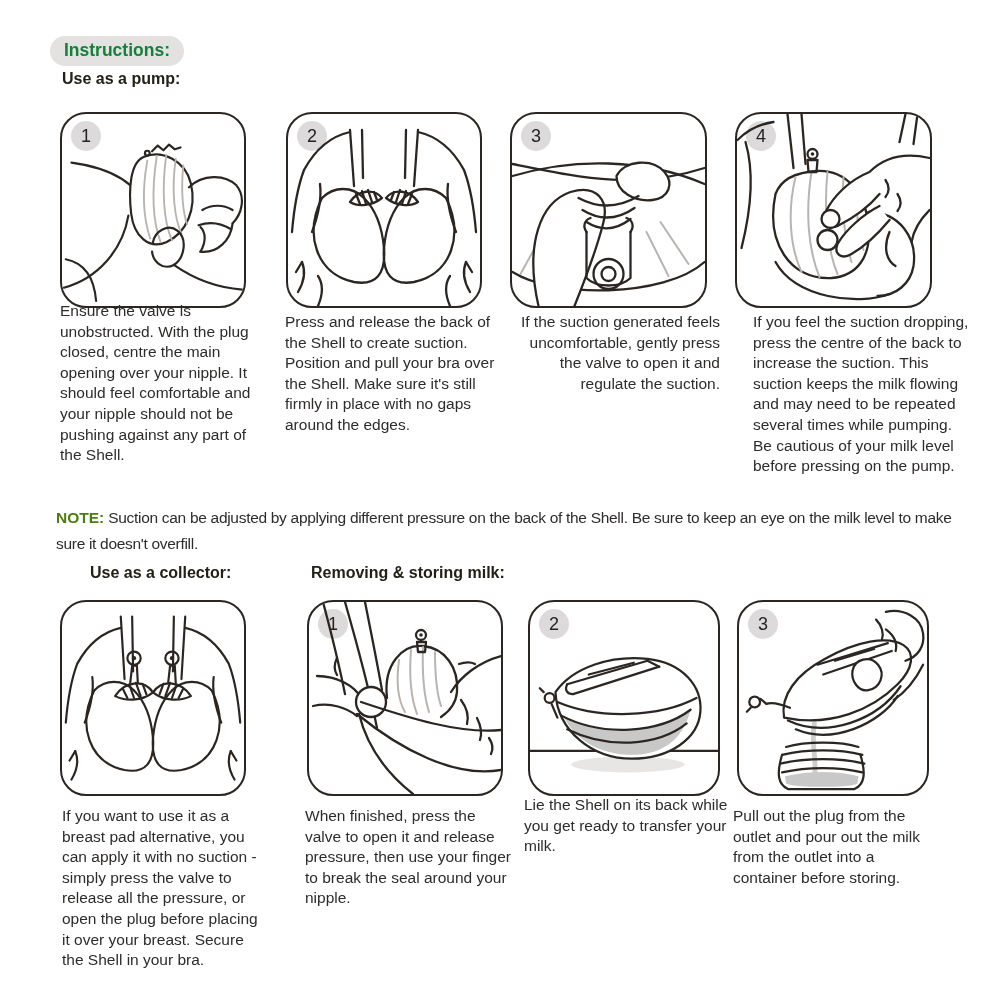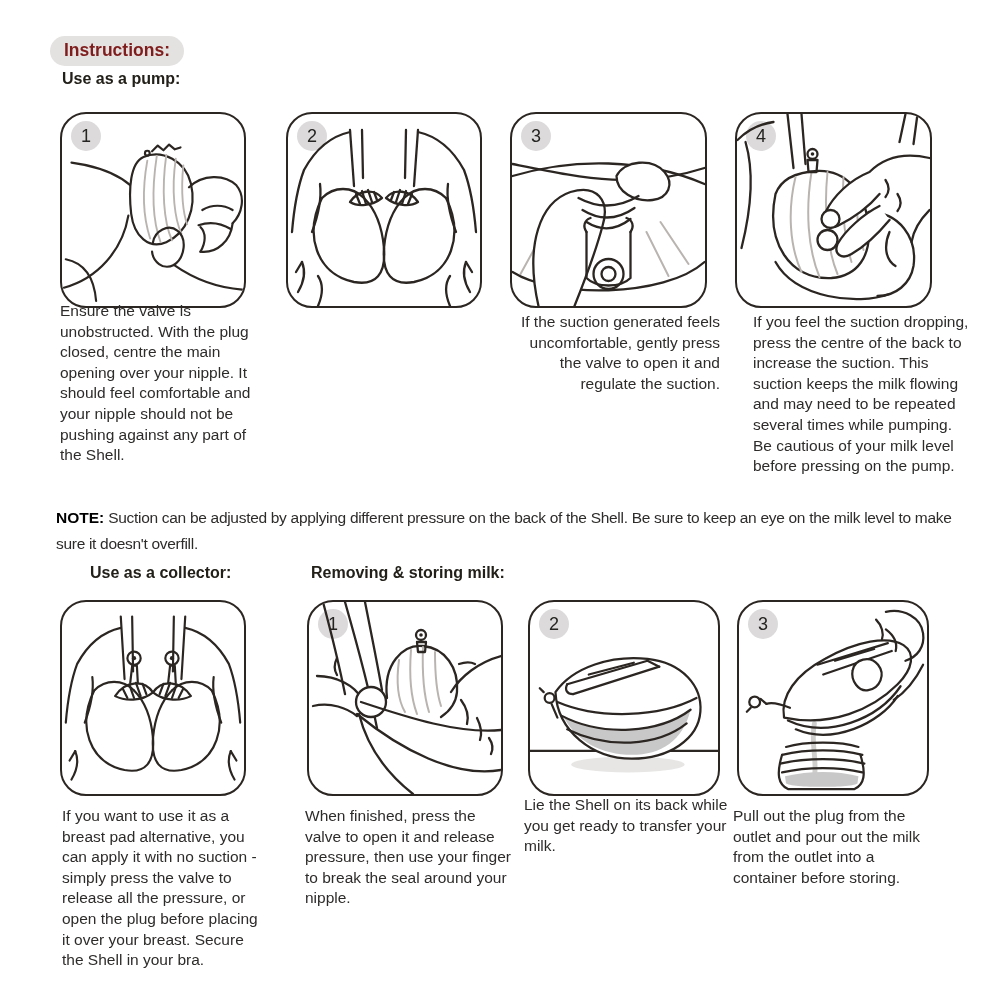--- a/index.html
+++ b/index.html
@@ -1,40 +1,40 @@
 <!DOCTYPE html>
 <html><head>
 <meta charset="utf-8">
 <style>
   html,body{margin:0;padding:0;}
   body{width:1000px;height:1000px;background:#ffffff;font-family:"Liberation Sans",sans-serif;color:#2e2c2b;}
   .sheet{position:relative;width:1000px;height:1000px;background:#fff;overflow:hidden;}
 
   .pill{position:absolute;left:50px;top:36px;background:#e4e2e1;border-radius:15px;padding:4px 14px 5px;
-        font-size:17.5px;font-weight:bold;color:#7f1d1d;}
+        font-size:17.5px;font-weight:bold;color:#15803d;}
   .h2{position:absolute;font-size:16px;font-weight:bold;color:#222019;margin:0;}
 
   .panel{position:absolute;height:196px;border:2.6px solid #2b2622;border-radius:26px;background:#fff;
          box-sizing:border-box;overflow:hidden;}
   .badge{position:absolute;left:9px;top:7px;width:30px;height:30px;border-radius:50%;background:#dcdada;
          display:flex;align-items:center;justify-content:center;font-size:18px;color:#262422;z-index:1;}
   .art{position:absolute;left:0;top:0;width:100%;height:100%;z-index:2;}
   .art path,.art circle,.art line,.art ellipse{stroke:#2b2622;stroke-width:2.3;fill:none;
          stroke-linecap:round;stroke-linejoin:round;}
   .art .gs{stroke:#b9b4b0;stroke-width:2;}
   .art .fw{fill:#ffffff;}
   .art .fg{fill:#c9c8c8;stroke:none;}
   .art .fs{fill:#e7e6e5;stroke:none;}
   .art .dk{fill:#2b2622;stroke:none;}
   .art .ms{stroke:#cfcecd;stroke-width:5;}
 
   .cap{position:absolute;margin:0;font-size:15.5px;line-height:20.6px;color:#2e2c2b;}
   .note{position:absolute;left:56px;top:505px;width:910px;margin:0;font-size:15.5px;line-height:26px;
         color:#2e2c2b;letter-spacing:-0.3px;}
-  .note b{color:#000000;letter-spacing:0;}
+  .note b{color:#4d7c0f;letter-spacing:0;}
 </style>
 </head>
 <body>
 
 <div class="sheet">
 
   <div class="pill">
     <span>Instructions:</span>
   </div>
 
@@ -149,20 +149,21 @@
       <circle class="fw" cx="93" cy="105" r="9"></circle>
       <circle class="fw" cx="90" cy="126" r="10"></circle>
       <path d="M148,66 C152,72 152,78 148,83"></path>
       <path d="M160,80 C164,86 164,92 160,97"></path>
       <path d="M152,118 C146,132 148,146 158,152"></path>
       <path d="M192,96 C184,104 176,116 174,128"></path>
     </svg>
   </div>
 
   <p class="cap" style="left:60px;top:301px;width:198px;">Ensure the valve is unobstructed. With the plug closed, centre the main opening over your nipple. It should feel comfortable and your nipple should not be pushing against any part of the Shell.</p>
+  <p class="cap" style="left:285px;top:312px;width:210px;">Press and release the back of the Shell to create suction. Position and pull your bra over the Shell. Make sure it's still firmly in place with no gaps around the edges.</p>
   <p class="cap" style="left:508px;top:312px;width:212px;text-align:right;">If the suction generated feels uncomfortable, gently press the valve to open it and regulate the suction.</p>
   <p class="cap" style="left:753px;top:312px;width:218px;">If you feel the suction dropping, press the centre of the back to increase the suction.  This suction keeps the milk flowing and may need to be repeated several times while pumping.  Be cautious of your milk level before pressing on the pump.</p>
 
   <p class="note"><b>NOTE:</b><span> Suction can be adjusted by applying different pressure on the back of the Shell. Be sure to keep an eye on the milk level to make sure it doesn't overfill.</span></p>
 
   <h2 class="h2" style="left:62px;top:564px;margin-left:28px;">Use as a collector:</h2>
   <h2 class="h2" style="left:311px;top:564px;text-align:right;">Removing &amp; storing milk:</h2>
 
   <div class="panel" style="left:60px;top:600px;width:186px;">
     <svg class="art" viewBox="0 0 192 192">

